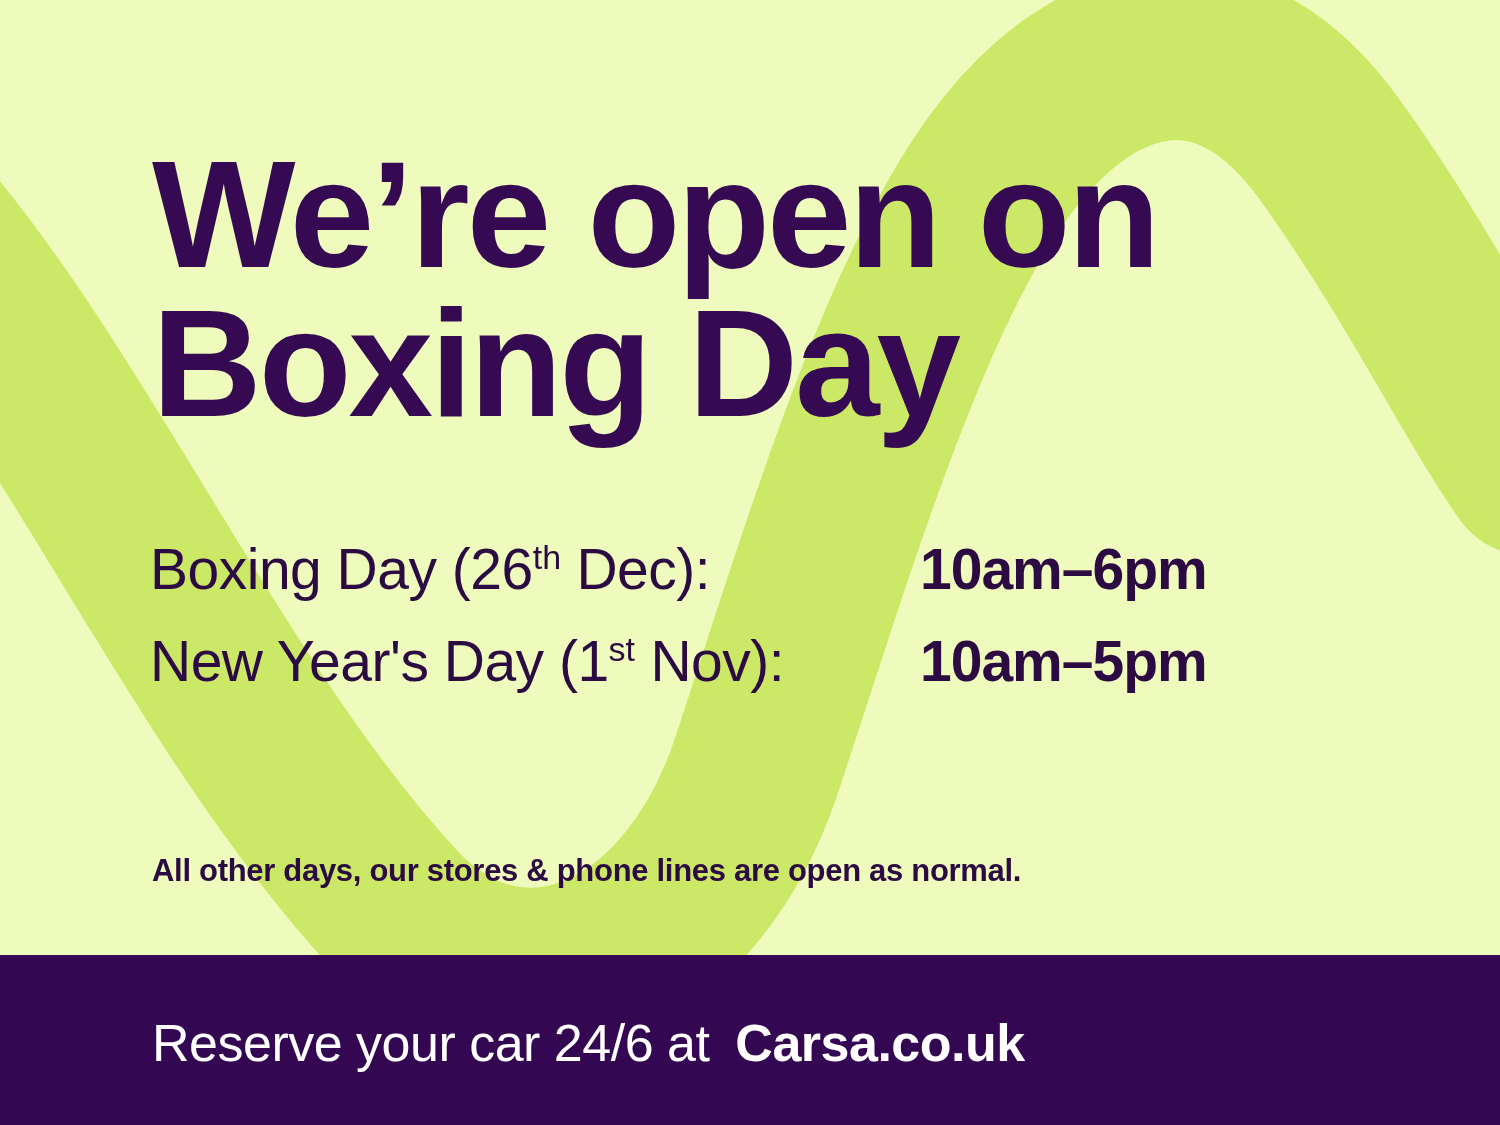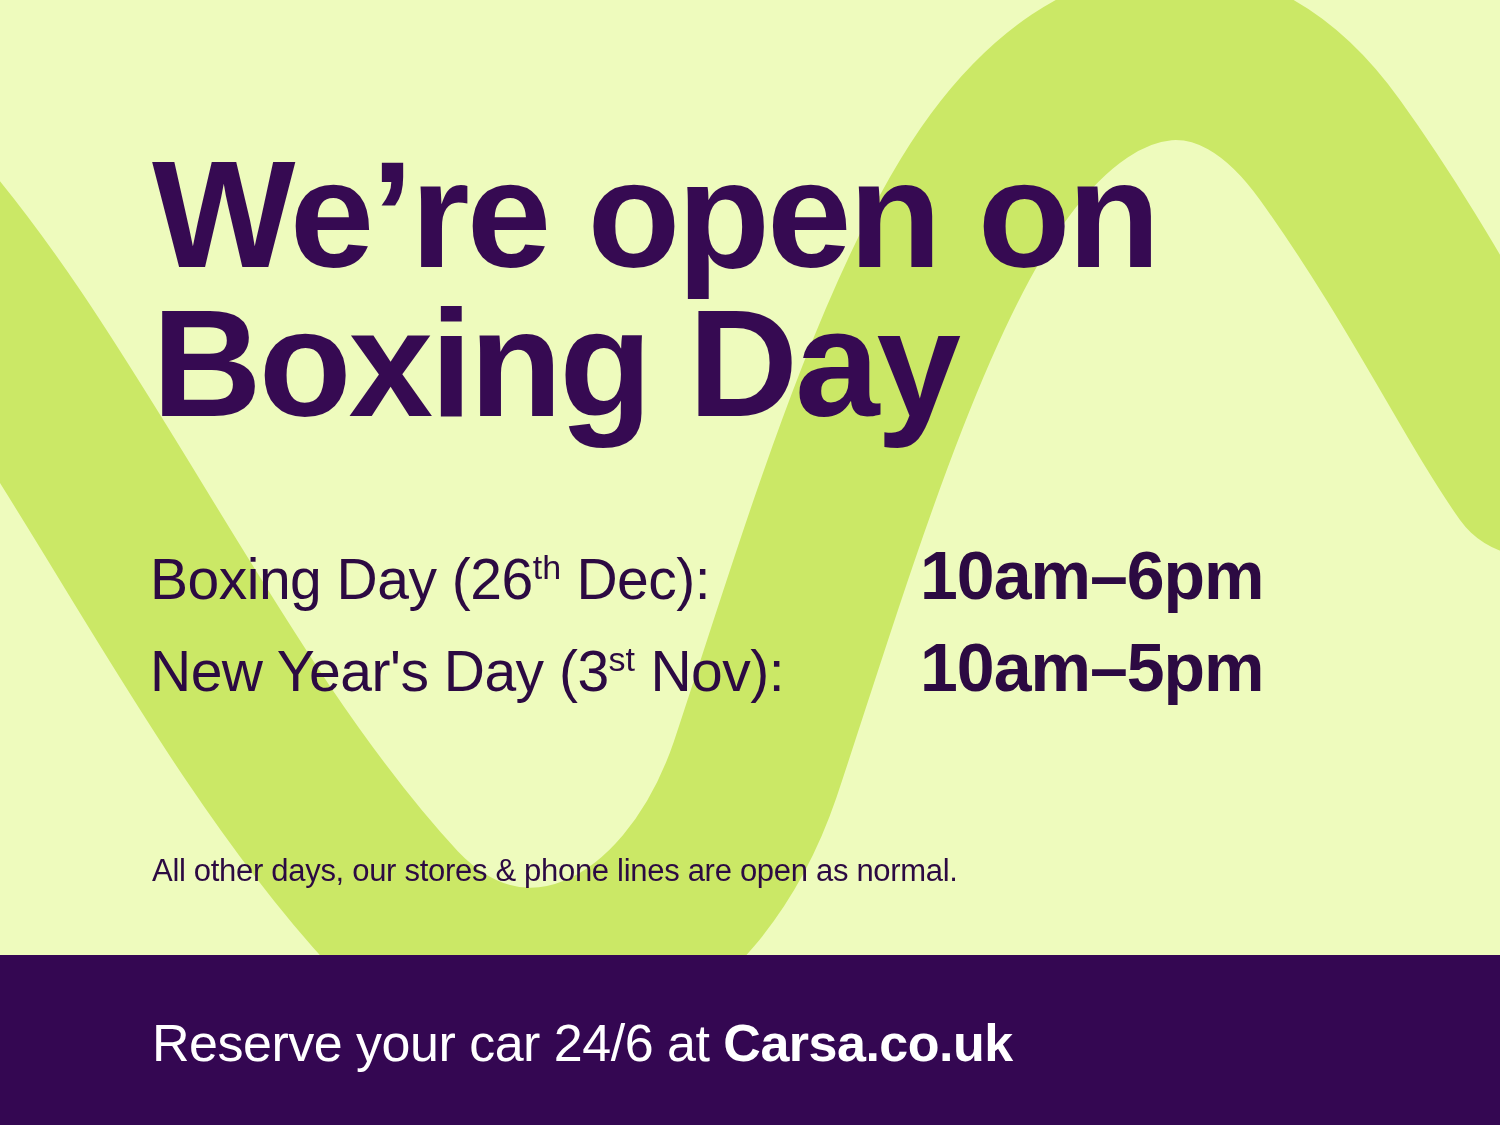--- a/index.html
+++ b/index.html
@@ -70,35 +70,35 @@
     white-space:nowrap;
     width:770px;
   }
   .hours-label .sup {
     font-size:34px;
     vertical-align:super;
     line-height:0;
     letter-spacing:0;
   }
   .hours-value {
-    font-size:68px;
+    font-size:57px;
     font-weight:bold;
     letter-spacing:-1px;
     white-space:nowrap;
     text-align:left;
     padding-left:6px;
   }
 
   #fineprint {
     position:absolute;
     left:152px;
     top:853px;
     color:#2c0a42;
     font-size:31px;
-    font-weight:normal;
+    font-weight:bold;
     letter-spacing:-0.3px;
     white-space:nowrap;
   }
 
   
   #footer {
     position:absolute;
     left:0;
     top:955px;
     width:1500px;
@@ -108,21 +108,21 @@
   #footer-text {
     position:absolute;
     left:152px;
     top:58px;
     color:#ffffff;
     font-size:52px;
     font-weight:400;
     letter-spacing:-0.5px;
     white-space:nowrap;
   }
-  #footer-text .brand { font-weight:bold; letter-spacing:-0.5px; }
+  #footer-text .brand { font-weight:bold; letter-spacing:-0.5px;margin-left:12px; }
 </style>
 </head>
 <body>
 
 <div id="poster" style="background: rgb(238, 251, 189);">
 
   <svg id="wave-layer" viewBox="0 0 1500 1125" preserveAspectRatio="none" aria-hidden="true">
     <path id="wave-path" d="M -120 175
              C 60 360, 200 700, 395 910
              C 520 1040, 690 960, 755 770
@@ -136,21 +136,21 @@
     <h1 id="headline">We’re open on
 Boxing Day</h1>
 
     <table id="hours-table">
       <tbody>
         <tr>
           <td class="hours-label"><span>Boxing Day (26</span><span class="sup">th</span><span> Dec):</span></td>
           <td class="hours-value">10am–6pm</td>
         </tr>
         <tr>
-          <td class="hours-label"><span>New Year's Day (3</span><span class="sup">st</span><span> Nov):</span></td>
+          <td class="hours-label"><span>New Year's Day (1</span><span class="sup">st</span><span> Nov):</span></td>
           <td class="hours-value">10am–5pm</td>
         </tr>
       </tbody>
     </table>
 
     <p id="fineprint">All other days, our stores &amp; phone lines are open as normal.</p>
   </div>
 
   <div id="footer" style="background: rgb(52, 7, 82);">
     <div id="footer-text" style="color: rgb(255, 255, 255);"><span>Reserve your car 24/6 at </span><span class="brand">Carsa.co.uk</span></div>

